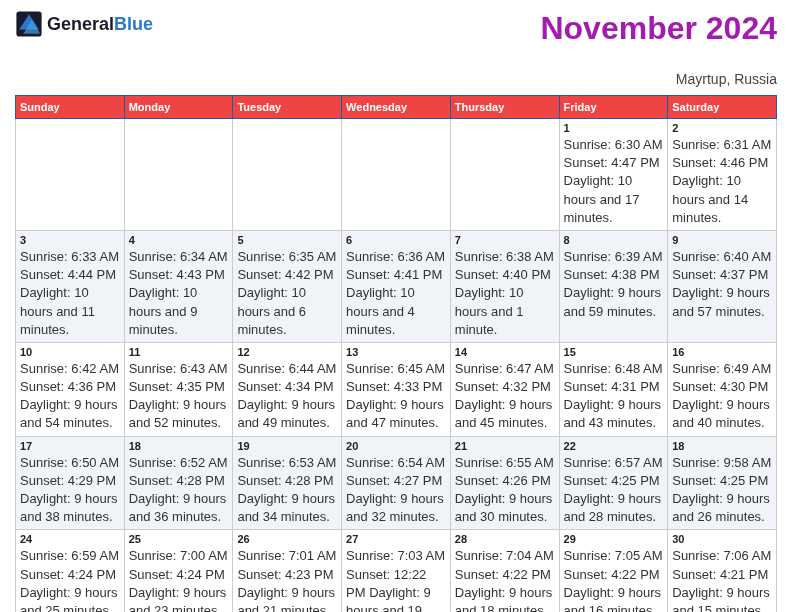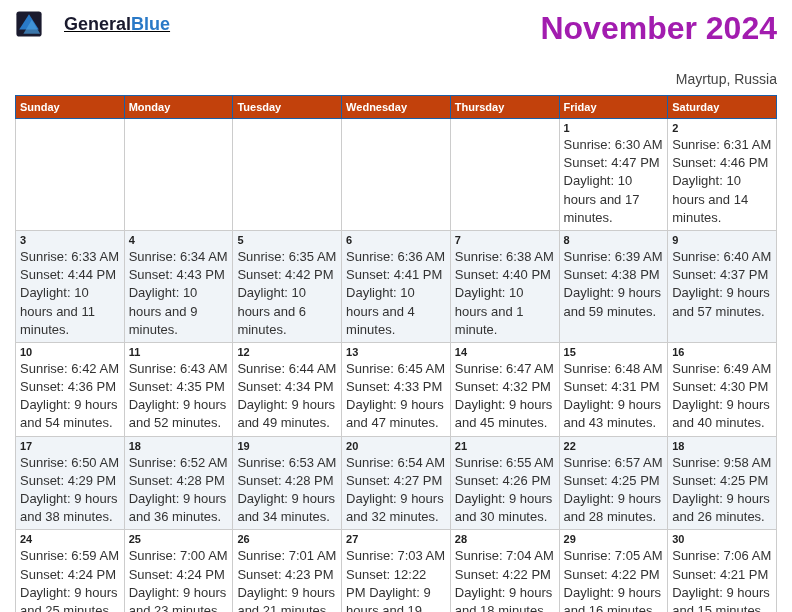--- a/index.html
+++ b/index.html
@@ -16,22 +16,21 @@
     }
     .header {
       display: flex;
       justify-content: space-between;
       align-items: flex-start;
       margin-bottom: 8px;
     }
     .logo {
       display: flex;
       align-items: center;
-      gap: 21px;
-      text-decoration: underline;
+      gap: 4px;
     }
     .logo-text {
       font-size: 18px;
       font-weight: bold;
       color: #1a1a2e;
       line-height: 1;
     }
     .logo-blue { color: #2979c7; }
     .logo-icon {
       width: 28px;
@@ -49,21 +48,21 @@
       font-size: 14px;
       color: #444;
       margin-top: 24px;
     }
     table {
       width: 100%;
       border-collapse: collapse;
       table-layout: fixed;
     }
     thead tr th {
-      background: #c2410c;
+      background: #ef4444;
       color: #fff;
       font-size: 11px;
       font-weight: bold;
       padding: 5px 4px;
       border: 1px solid #1a5fa8;
       text-align: left;
     }
     tbody tr td {
       vertical-align: top;
       border: 1px solid #ccc;

